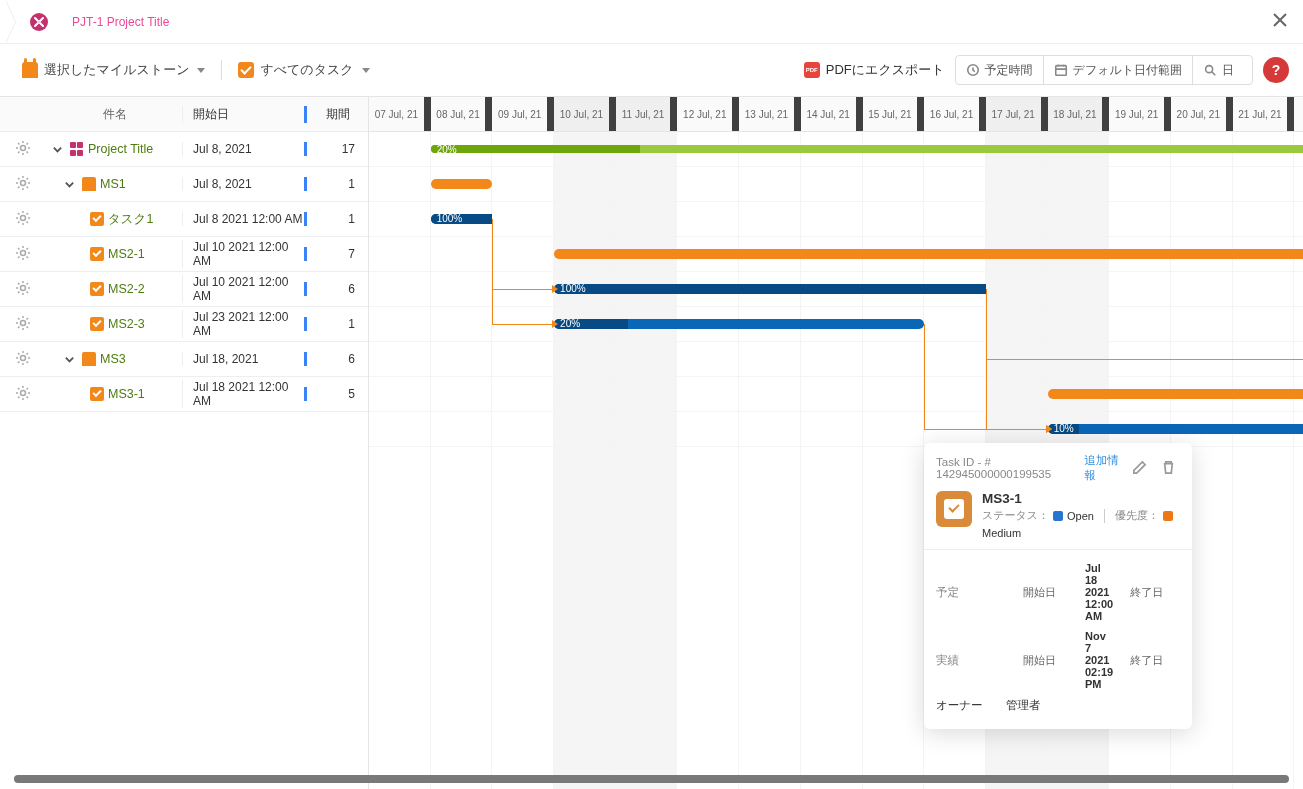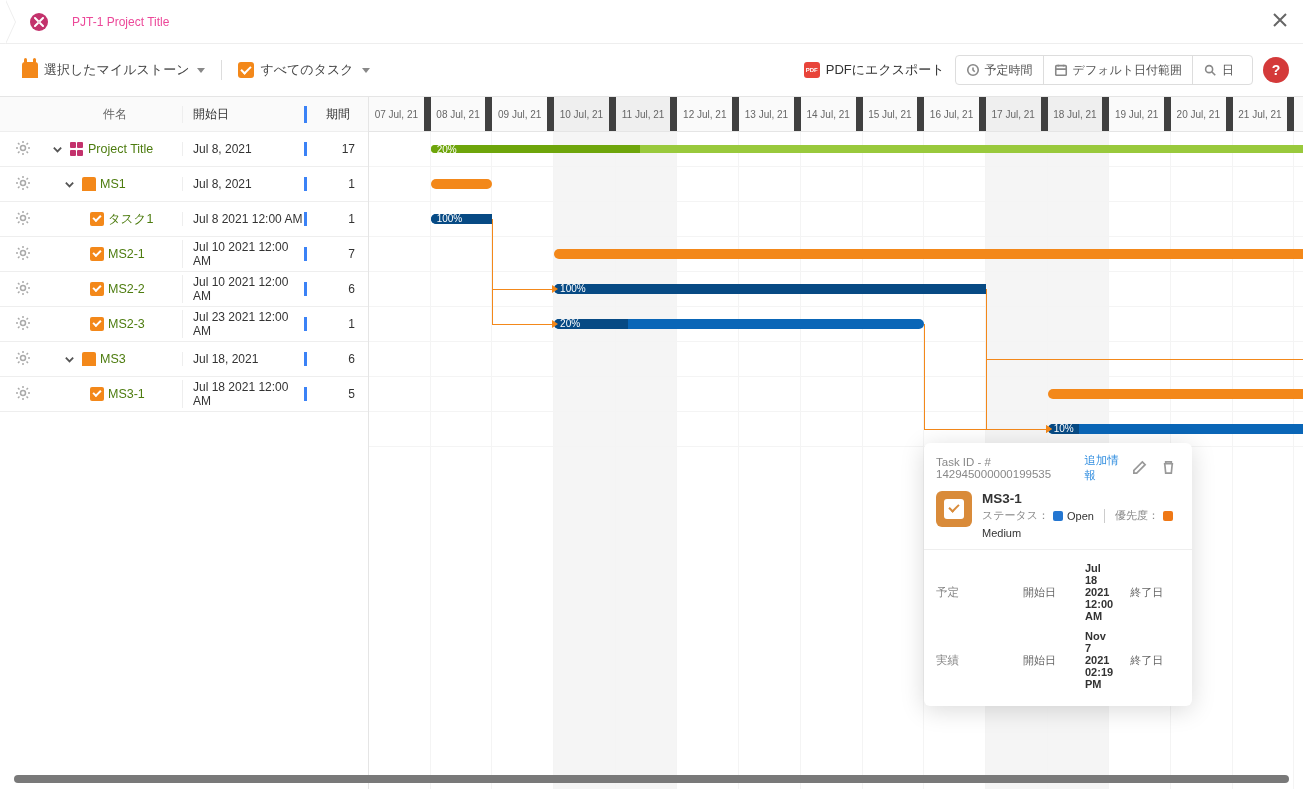--- a/index.html
+++ b/index.html
@@ -438,16 +438,20 @@
       <span class="sub">終了日</span>
       <span class="val">Jul 22 2021 11:59 PM</span>
     </div>
     <div class="tt-row">
       <span class="lbl">実績</span>
       <span class="sub">開始日</span>
       <span class="val">Nov 7 2021 02:19 PM</span>
       <span class="sub">終了日</span>
       <span class="val">-</span>
     </div>
+    <div class="tt-owner">
+      <span class="lbl">オーナー</span>
+      <span style="color:#333">管理者</span>
+    </div>
   </div>
 </div>
 
 <div class="bottom-scroll"></div>
 
 </body></html>

